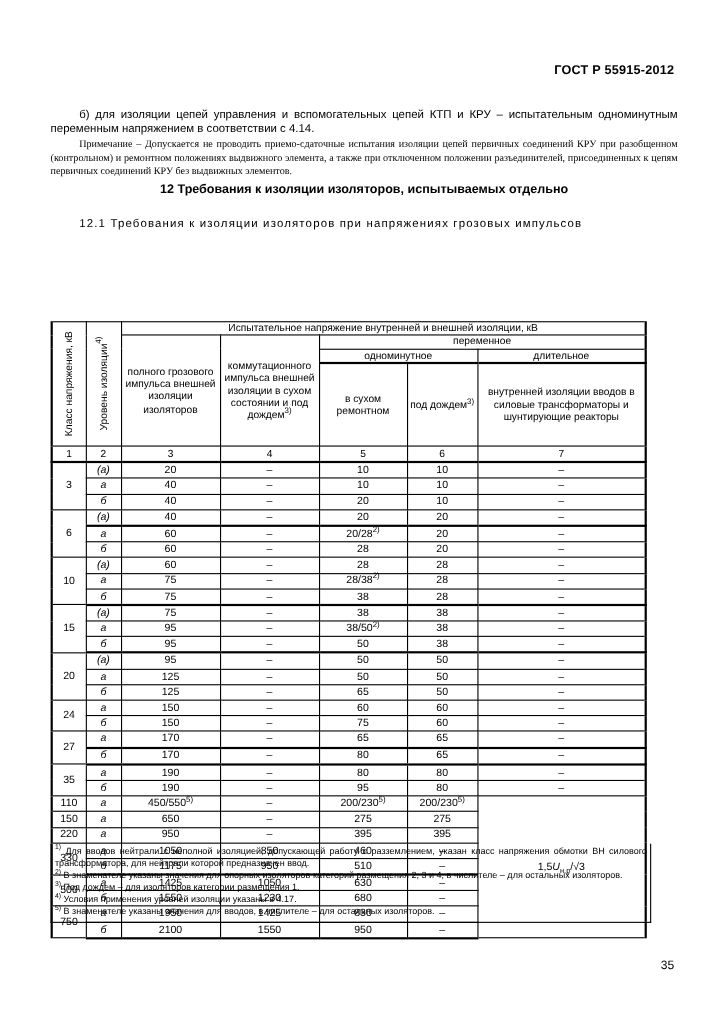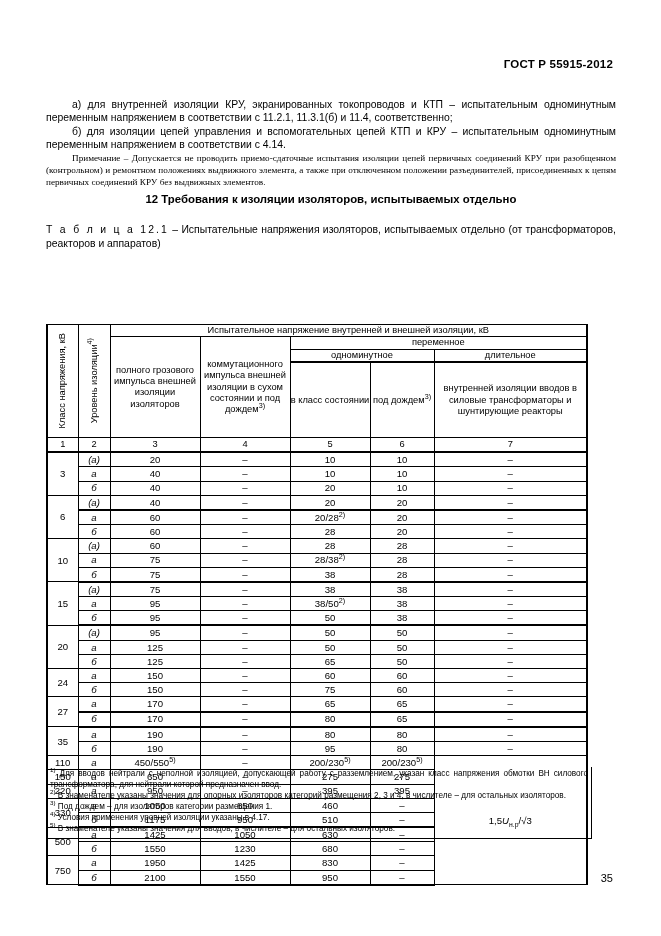--- a/index.html
+++ b/index.html
@@ -76,21 +76,20 @@
     position: absolute;
     left: 46px;
     top: 292px;
     width: 540px;
   }
   table.gost {
     border-collapse: collapse;
     width: 540px;
     table-layout: fixed;
     font-size: 9.3px;
-    margin-top: 32px;
   }
   table.gost td, table.gost th {
     border: 1px solid #000;
     padding: 0;
     text-align: center;
     vertical-align: middle;
     font-weight: normal;
     line-height: 11.4px;
   }
   th.hcell { font-size: 9.3px; padding: 2px 2px; }
@@ -140,25 +139,24 @@
   }
 </style>
 </head>
 <body>
 
 <div class="page">
 
   <div class="std-header">ГОСТ Р 55915-2012</div>
 
   <div class="body-text">
-    <p class="ind">а) для внутренней изоляции КРУ, экранированных токопроводов и КТП – испытательным одноминутным переменным напряжением в соответствии с 11.2.1, 11.3.1(б) и 11.4, соответственно;</p>
     <p class="ind">б) для изоляции цепей управления и вспомогательных цепей КТП и КРУ – испытательным одноминутным переменным напряжением в соответствии с 4.14.</p>
     <p class="note">Примечание – Допускается не проводить приемо-сдаточные испытания изоляции цепей первичных соединений КРУ при разобщенном (контрольном) и ремонтном положениях выдвижного элемента, а также при отключенном положении разъединителей, присоединенных к цепям первичных соединений КРУ без выдвижных элементов.</p>
     <h2 class="sec">12 Требования к изоляции изоляторов, испытываемых отдельно</h2>
-    <p class="tabcap"><span class="spaced">Т а б л и ц а   12.1</span> <span>–   Испытательные   напряжения   изоляторов,   испытываемых   отдельно   (от трансформаторов, реакторов и аппаратов)</span></p>
+    <p class="sub">12.1 Требования к изоляции изоляторов при напряжениях грозовых импульсов</p>
   </div>
 
   <div class="tbl-wrap">
     <table class="gost">
       <colgroup>
         <col style="width:31px">
         <col style="width:32px">
         <col style="width:90px">
         <col style="width:90px">
         <col style="width:80px">
@@ -178,21 +176,21 @@
         <tr>
           <th class="hcell" rowspan="3">полного грозового импульса внешней изоляции изоляторов</th>
           <th class="hcell" rowspan="3"><span>коммутационного импульса внешней изоляции в сухом состоянии и под дождем</span><sup>3)</sup></th>
           <th class="hcell tb-right" colspan="3">переменное</th>
         </tr>
         <tr>
           <th class="hcell tb-bot" colspan="2">одноминутное</th>
           <th class="hcell tb-bot tb-right">длительное</th>
         </tr>
         <tr>
-          <th class="hcell tb-top" style="height:74px">в класс состоянии</th>
+          <th class="hcell tb-top" style="height:74px">в сухом ремонтном</th>
           <th class="hcell tb-top"><span>под дождем</span><sup>3)</sup></th>
           <th class="hcell tb-top tb-right">внутренней изоляции вводов в силовые трансформаторы и шунтирующие реакторы</th>
         </tr>
         <tr>
           <td class="numrow tb-left tb-bot">1</td>
           <td class="numrow tb-bot">2</td>
           <td class="numrow tb-bot">3</td>
           <td class="numrow tb-bot">4</td>
           <td class="numrow tb-bot">5</td>
           <td class="numrow tb-bot">6</td>

